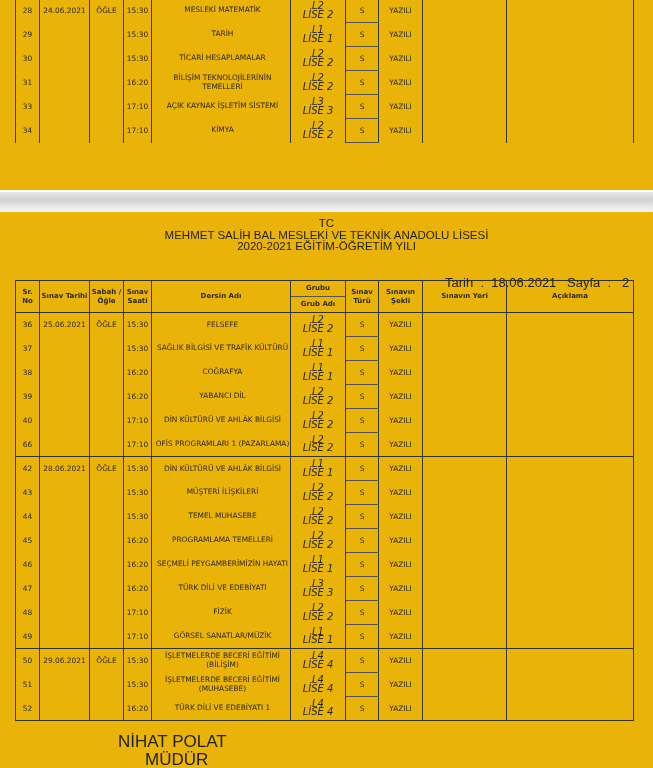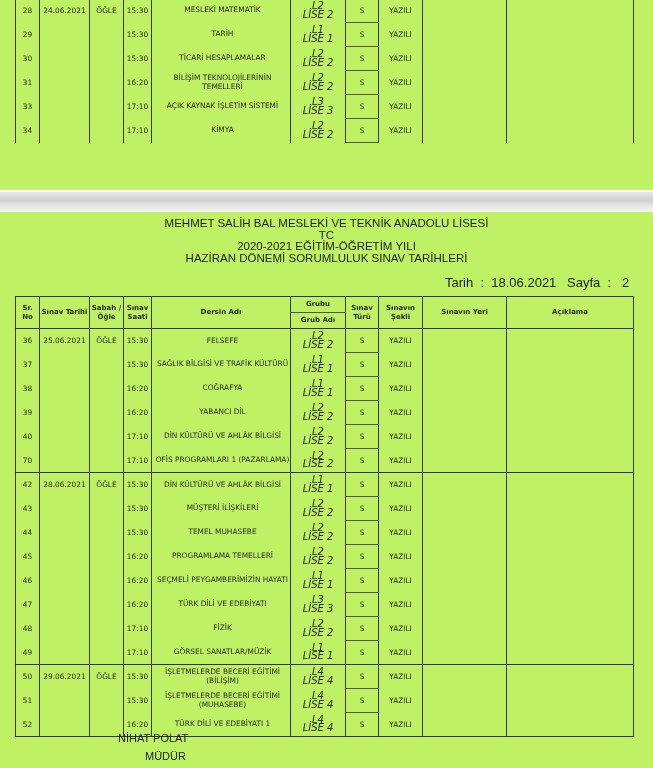--- a/index.html
+++ b/index.html
@@ -2,21 +2,21 @@
 <html><head>
 <meta charset="utf-8">
 <style>
   html, body { margin:0; padding:0; }
   body {
     width:653px; height:768px; overflow:hidden; position:relative;
     background:#ffffff;
     font-family:"DejaVu Sans", sans-serif;
     color:#2a2a2a;
   }
-  .page { position:absolute; left:0; width:653px; background:#bef264; }
+  .page { position:absolute; left:0; width:653px; background:#eab308; }
   #page-top { top:0; height:190px; }
   #page-gap {
     position:absolute; left:0; top:192px; width:653px; height:20px;
     background:linear-gradient(#e8e8e8, #cfcfcf 40%, #e6e6e6 70%, #f6f6f6);
   }
   #page-bottom { top:212px; height:556px; }
 
   table.sched {
     position:absolute; left:15px; width:618px;
     border-collapse:collapse; table-layout:fixed;
@@ -28,36 +28,36 @@
     white-space:nowrap;
   }
   table.sched tr.row td { height:23px; }
   table.sched td.course { text-align:center; padding-left:3px; white-space:normal; line-height:8.5px; }
   table.sched td.grp { line-height:8.5px; font-size:10px;font-style:italic; }
   table.sched td.type { border-top:1px solid #555; border-bottom:1px solid #555; }
   table.sched tr.last td { border-bottom:1.5px solid #333; }
   table.sched tr.first td { border-top:1.5px solid #333; }
 
   #table-top { top:-2px; }
-  #table-bottom { top:84px; }
+  #table-bottom { top:68px; }
   table.sched th {
     font-weight:bold; font-size:7px; border-top:1.5px solid #333; border-bottom:1.5px solid #333;
     line-height:9px; white-space:normal;
   }
   th.grp-head { border-bottom:1px solid #555 !important; height:15px; }
   th.grp-sub { height:15px; }
 
   .header-block {
     position:absolute; left:0; width:653px; text-align:center;
     font-family:"Liberation Sans", sans-serif; font-size:11.5px; line-height:11.5px; color:#1f1f1f;
   }
   .meta {
     position:absolute; top:63px; font-family:"Liberation Sans", sans-serif; font-size:13px; color:#222;
   }
-  .sig { position:absolute; font-family:"Liberation Sans", sans-serif; font-size:11px; color:#222; }
+  .sig { position:absolute; font-family:"Liberation Sans", sans-serif; font-size:17px; color:#222; }
 </style>
 </head>
 <body>
 
 <div class="page" id="page-top">
   <table class="sched" id="table-top">
     <colgroup>
       <col style="width:24px">
         <col style="width:50px">
         <col style="width:34px">
@@ -161,24 +161,23 @@
           <td></td>
         </tr>
       </tbody>
   </table>
 </div>
 
 <div id="page-gap"></div>
 
 <div class="page" id="page-bottom">
   <div class="header-block" style="top:6px">
+    <div>TC</div>
     <div>MEHMET SALİH BAL MESLEKİ VE TEKNİK ANADOLU LİSESİ</div>
-    <div>TC</div>
     <div>2020-2021 EĞİTİM-ÖĞRETİM YILI</div>
-    <div>HAZİRAN DÖNEMİ SORUMLULUK SINAV TARİHLERİ</div>
   </div>
   <div class="meta" style="left:445px">
     <span>Tarih</span>
     <span>&nbsp;:&nbsp;</span>
     <span>18.06.2021</span>
   </div>
   <div class="meta" style="left:567px">
     <span>Sayfa</span>
     <span>&nbsp;:&nbsp;&nbsp;</span>
     <span>2</span>
@@ -284,21 +283,21 @@
           <td class="grp">
             <div>L2</div>
             <div>LİSE 2</div>
           </td>
           <td class="type">S</td>
           <td>YAZILI</td>
           <td></td>
           <td></td>
         </tr>
         <tr class="row last">
-          <td>70</td>
+          <td>66</td>
           <td></td>
           <td></td>
           <td>17:10</td>
           <td class="course">OFİS PROGRAMLARI 1 (PAZARLAMA)</td>
           <td class="grp">
             <div>L2</div>
             <div>LİSE 2</div>
           </td>
           <td class="type">S</td>
           <td>YAZILI</td>

